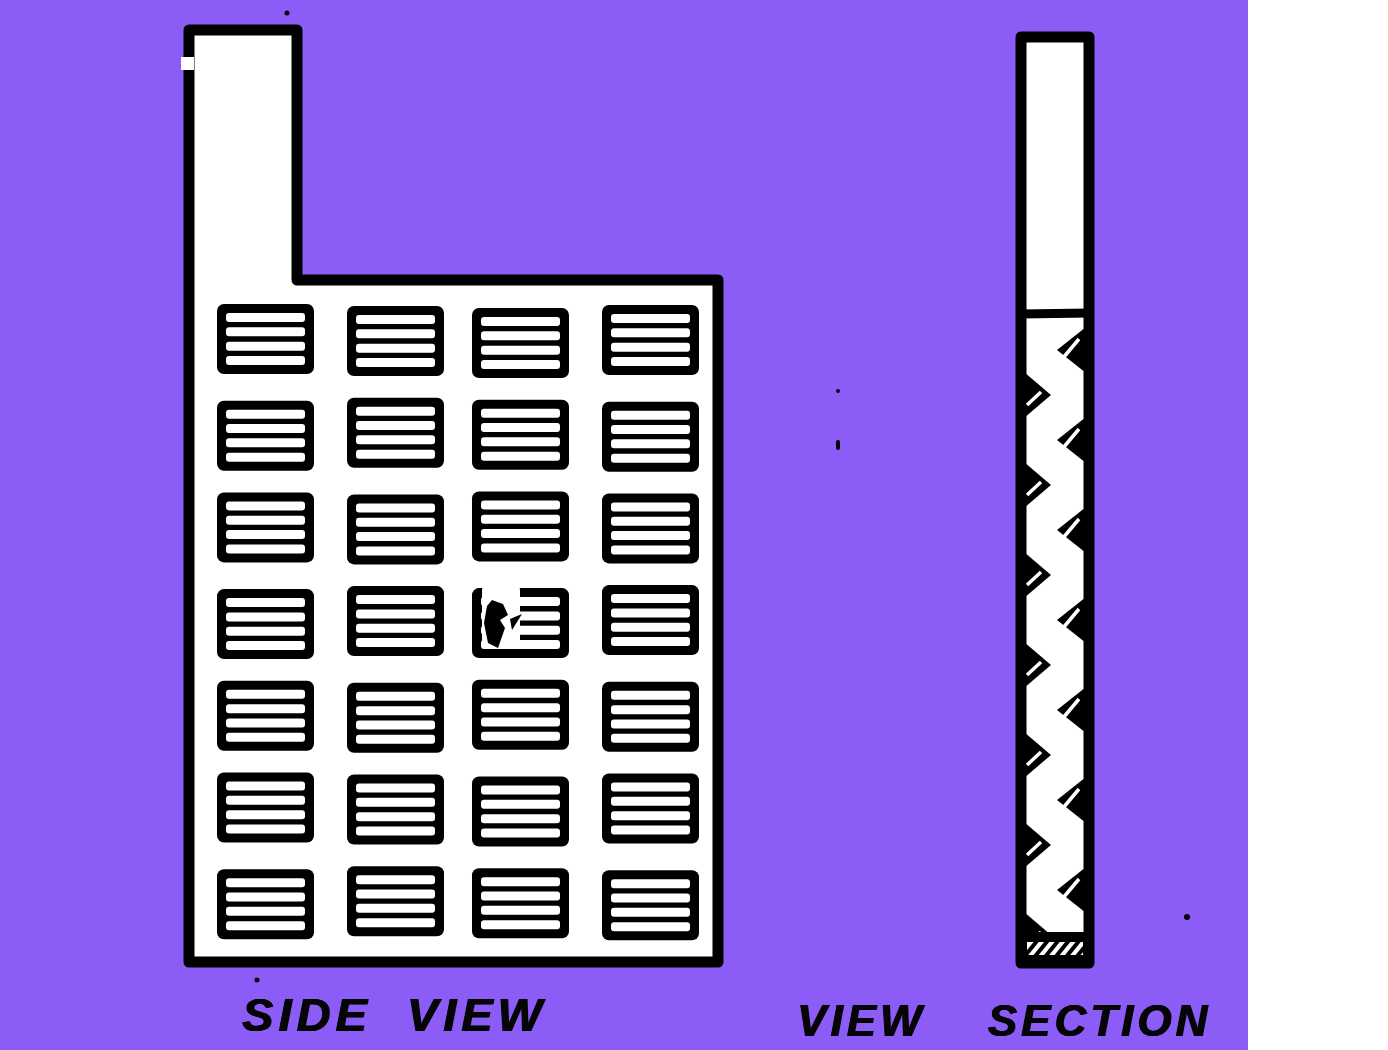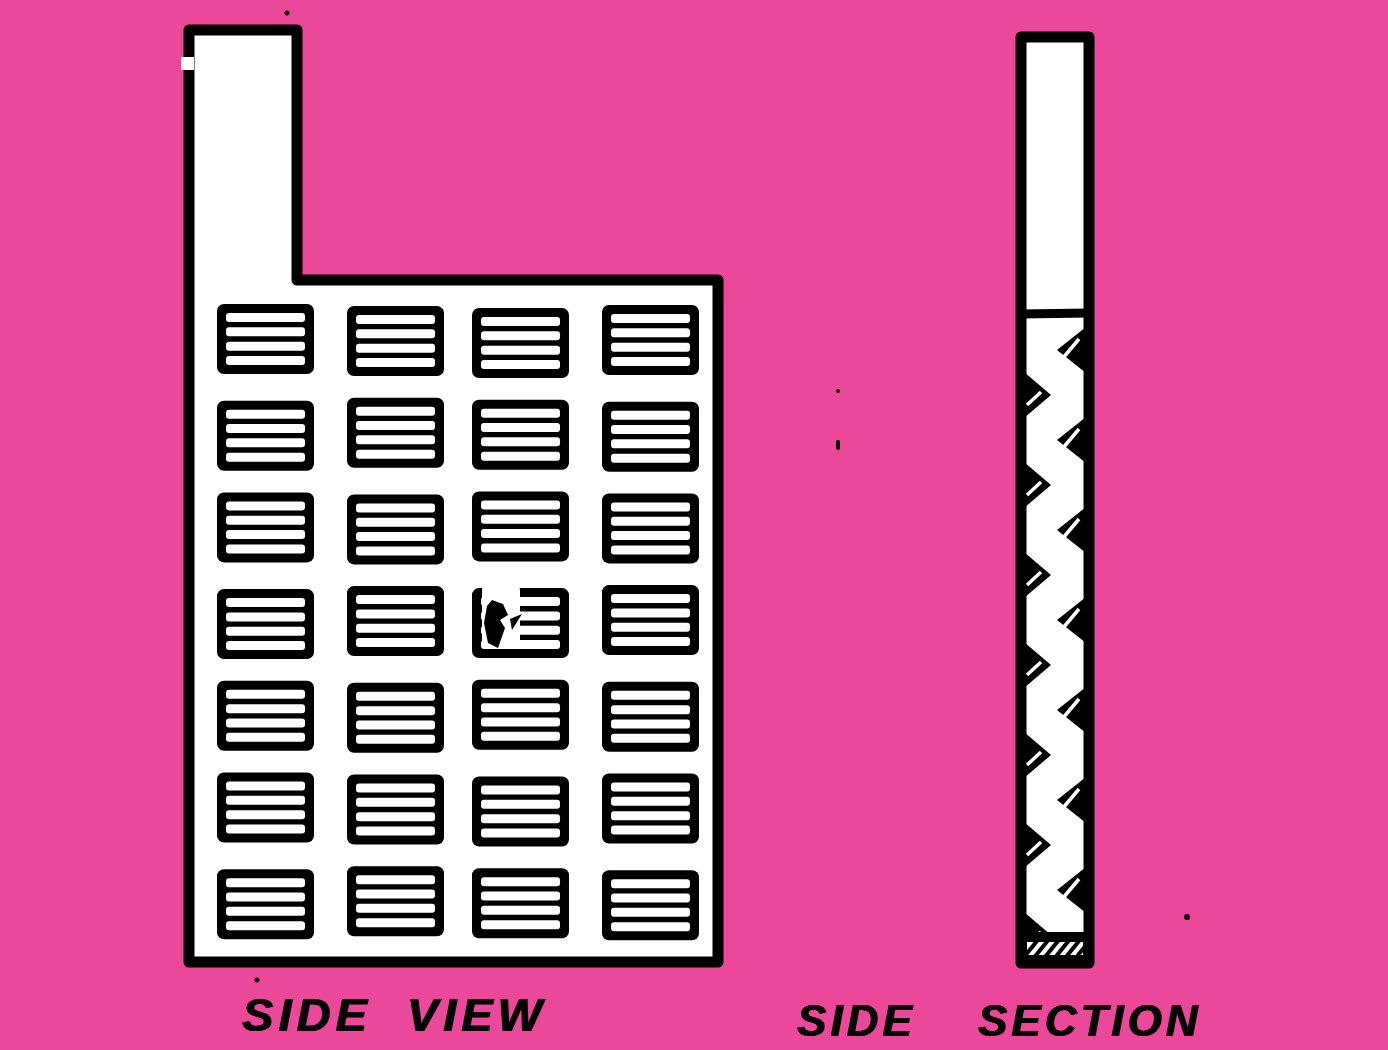--- a/index.html
+++ b/index.html
@@ -1,17 +1,17 @@
 <!DOCTYPE html>
 <html><head>
 <meta charset="utf-8">
 <title>Side View / Cross Section</title>
 <style>
   html,body{margin:0;padding:0;background:#ffffff;}
-  .canvas{position:relative;width:1388px;height:1050px;background:#ec4899;overflow:hidden;}
+  .canvas{position:relative;width:1248px;height:1050px;background:#8b5cf6;overflow:hidden;}
   .canvas svg{position:absolute;left:0;top:0;}
   .fig-label{
     position:absolute;
     color:#050505;
     font-family:"Liberation Sans", sans-serif;
     font-style:italic;
     font-weight:bold;
     white-space:nowrap;
     text-shadow:0.8px 0 0 #050505, -0.4px 0 0 #050505;
   }
@@ -277,14 +277,14 @@
     <g id="specks">
         <circle cx="287" cy="13" r="2.5" fill="#000000"></circle>
         <circle cx="838" cy="391" r="2" fill="#000000"></circle>
         <circle cx="1187" cy="917" r="3" fill="#000000"></circle>
         <circle cx="257" cy="980" r="2.5" fill="#000000"></circle>
         <rect x="836" y="440" width="4" height="10" rx="2" fill="#000000"></rect>
       </g>
   </svg>
 
   <div class="fig-label" id="side-label">SIDE VIEW</div>
-  <div class="fig-label" id="cross-label">SIDE SECTION</div>
+  <div class="fig-label" id="cross-label">VIEW SECTION</div>
 </div>
 
 </body></html>

